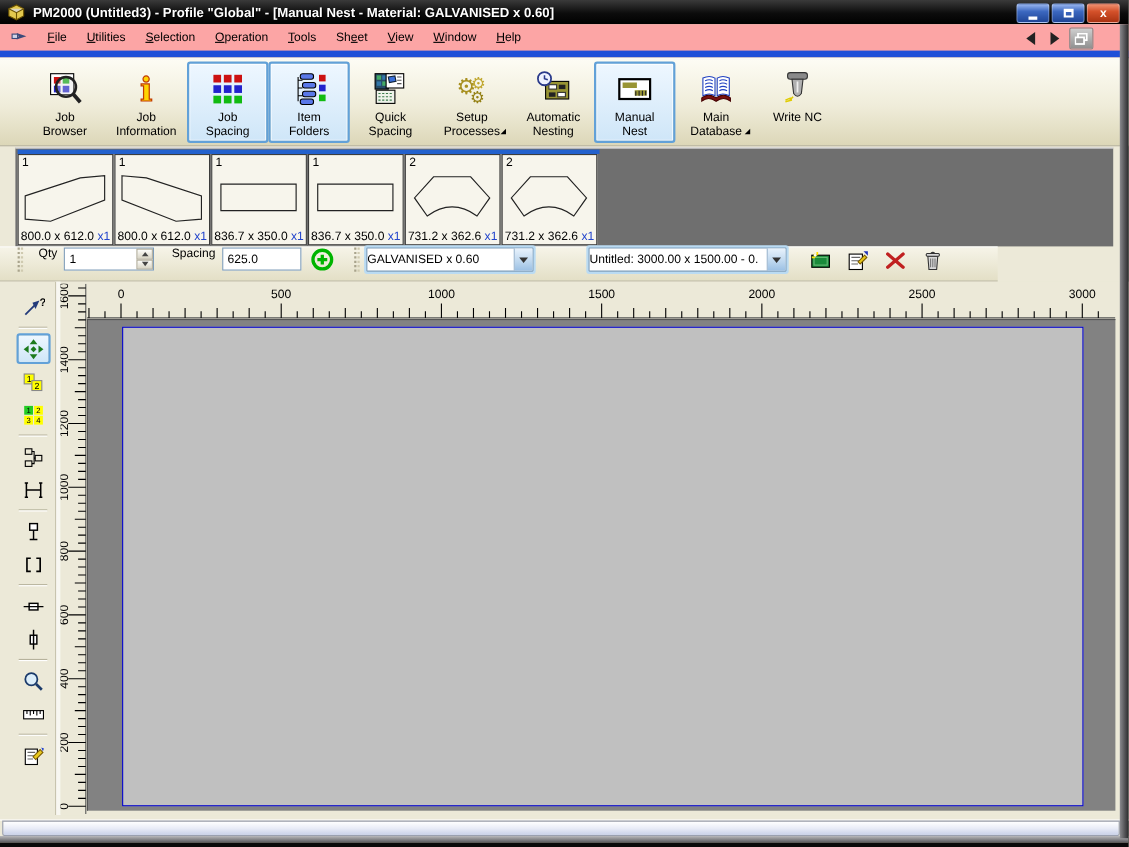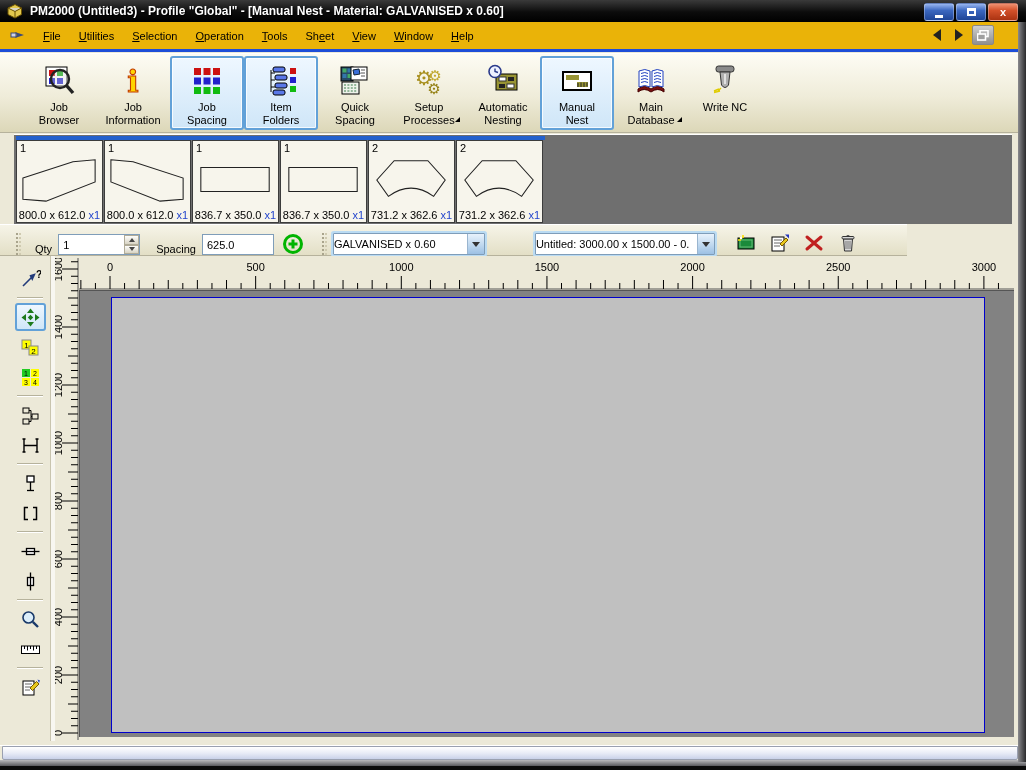--- a/index.html
+++ b/index.html
@@ -22,21 +22,21 @@
     display:flex; align-items:center; justify-content:center;
     color:#fff; font-size:11px; font-weight:bold; cursor:default;
   }
   .wbtn.minmax { background:linear-gradient(#98b5ef,#3c68c0 40%,#1f4596); }
   .wbtn.close  { background:linear-gradient(#f09070,#d4512a 40%,#aa3312); }
   .glyph-min { display:block; width:8px; height:3px; background:#fff; margin-top:8px; }
   .glyph-max { display:block; width:9px; height:8px; border:2px solid #fff; border-top-width:3px; }
   
   .menubar {
     position:absolute; left:0; top:22px; width:1026px; height:30px;
-    background:#eab308; border-bottom:3px solid #1d4ed8;
+    background:#fca5a5; border-bottom:6px solid #1d4ed8;
     display:flex; align-items:center;
   }
   .menu-sys-icon { width:20px; margin:0 4px 0 10px; flex:0 0 auto; }
   .menu-item { padding:4px 9px; cursor:default; }
   .menu-item u { text-decoration:underline; }
   .menu-right { position:absolute; right:32px; top:3px; display:flex; align-items:center; gap:4px; }
   .navbtn { width:18px; height:20px; display:flex; align-items:center; justify-content:center; }
   .tri-left  { width:0;height:0;border-top:6px solid transparent;border-bottom:6px solid transparent;border-right:8px solid #222; }
   .tri-right { width:0;height:0;border-top:6px solid transparent;border-bottom:6px solid transparent;border-left:8px solid #222; }
   .restorebtn {
@@ -72,21 +72,21 @@
   }
   .part-num { position:absolute; left:3px; top:1px; font-size:11px; }
   .part-shape { position:absolute; left:0; top:12px; width:85px; height:52px; }
   .part-label { position:absolute; left:0; bottom:1px; width:100%; text-align:center; font-size:11px; white-space:nowrap; }
   .part-qty { color:#2244cc; }
   
   .control-row {
     position:absolute; left:0; top:224px; width:907px; height:32px;
     background:linear-gradient(#f6f4e8,#e3dfc6);
     border-top:1px solid #fff; border-bottom:1px solid #b6b29c;
-    display:flex; align-items:flex-end;
+    display:flex; align-items:flex-start;
   }
   .gripper { width:5px; height:22px; border-left:2px dotted #a9a48c; border-right:2px dotted #cfcab0; margin:0 6px; }
   .ctl-label { margin:0 6px 0 8px; }
   .xp-input {
     height:21px; border:1px solid #7f9db9; background:#fff; font-family:"Liberation Sans",sans-serif;
     font-size:11px; padding:0 4px; outline:none;
   }
   .qty-wrap { position:relative; width:82px; height:21px; }
   .qty-wrap input { width:82px; }
   .spin { position:absolute; right:1px; top:1px; width:15px; height:19px; display:flex; flex-direction:column; }

